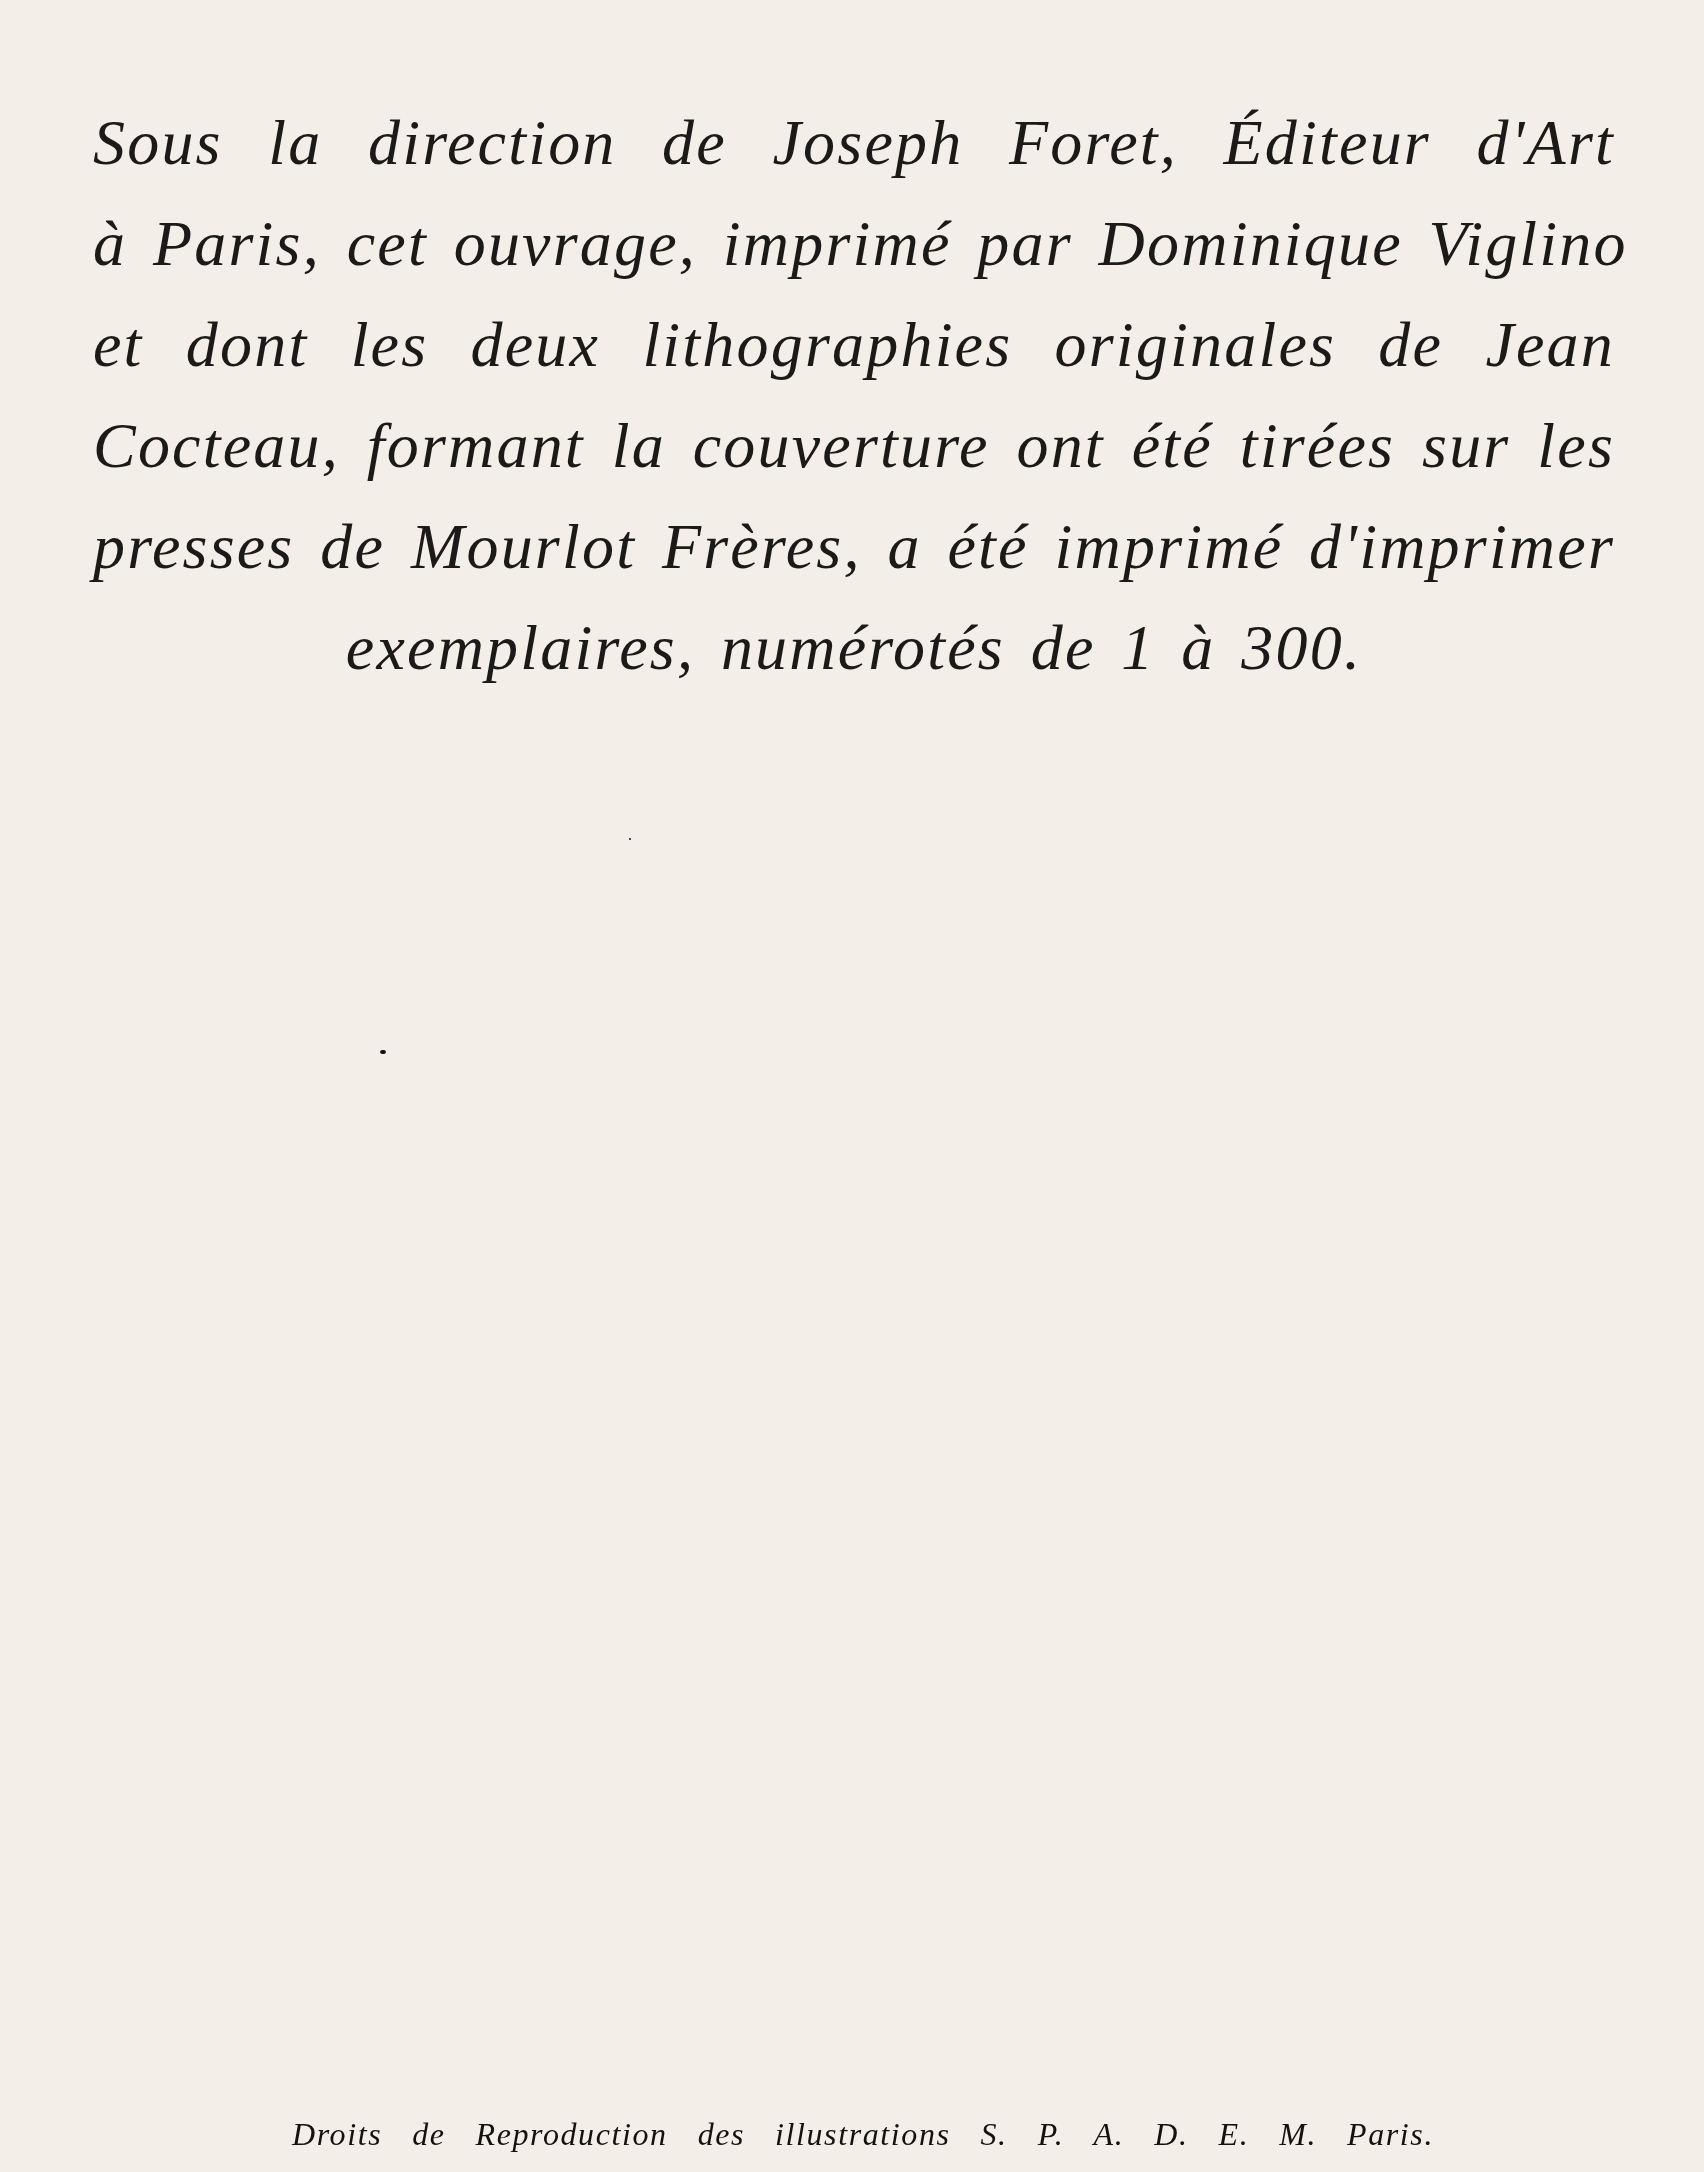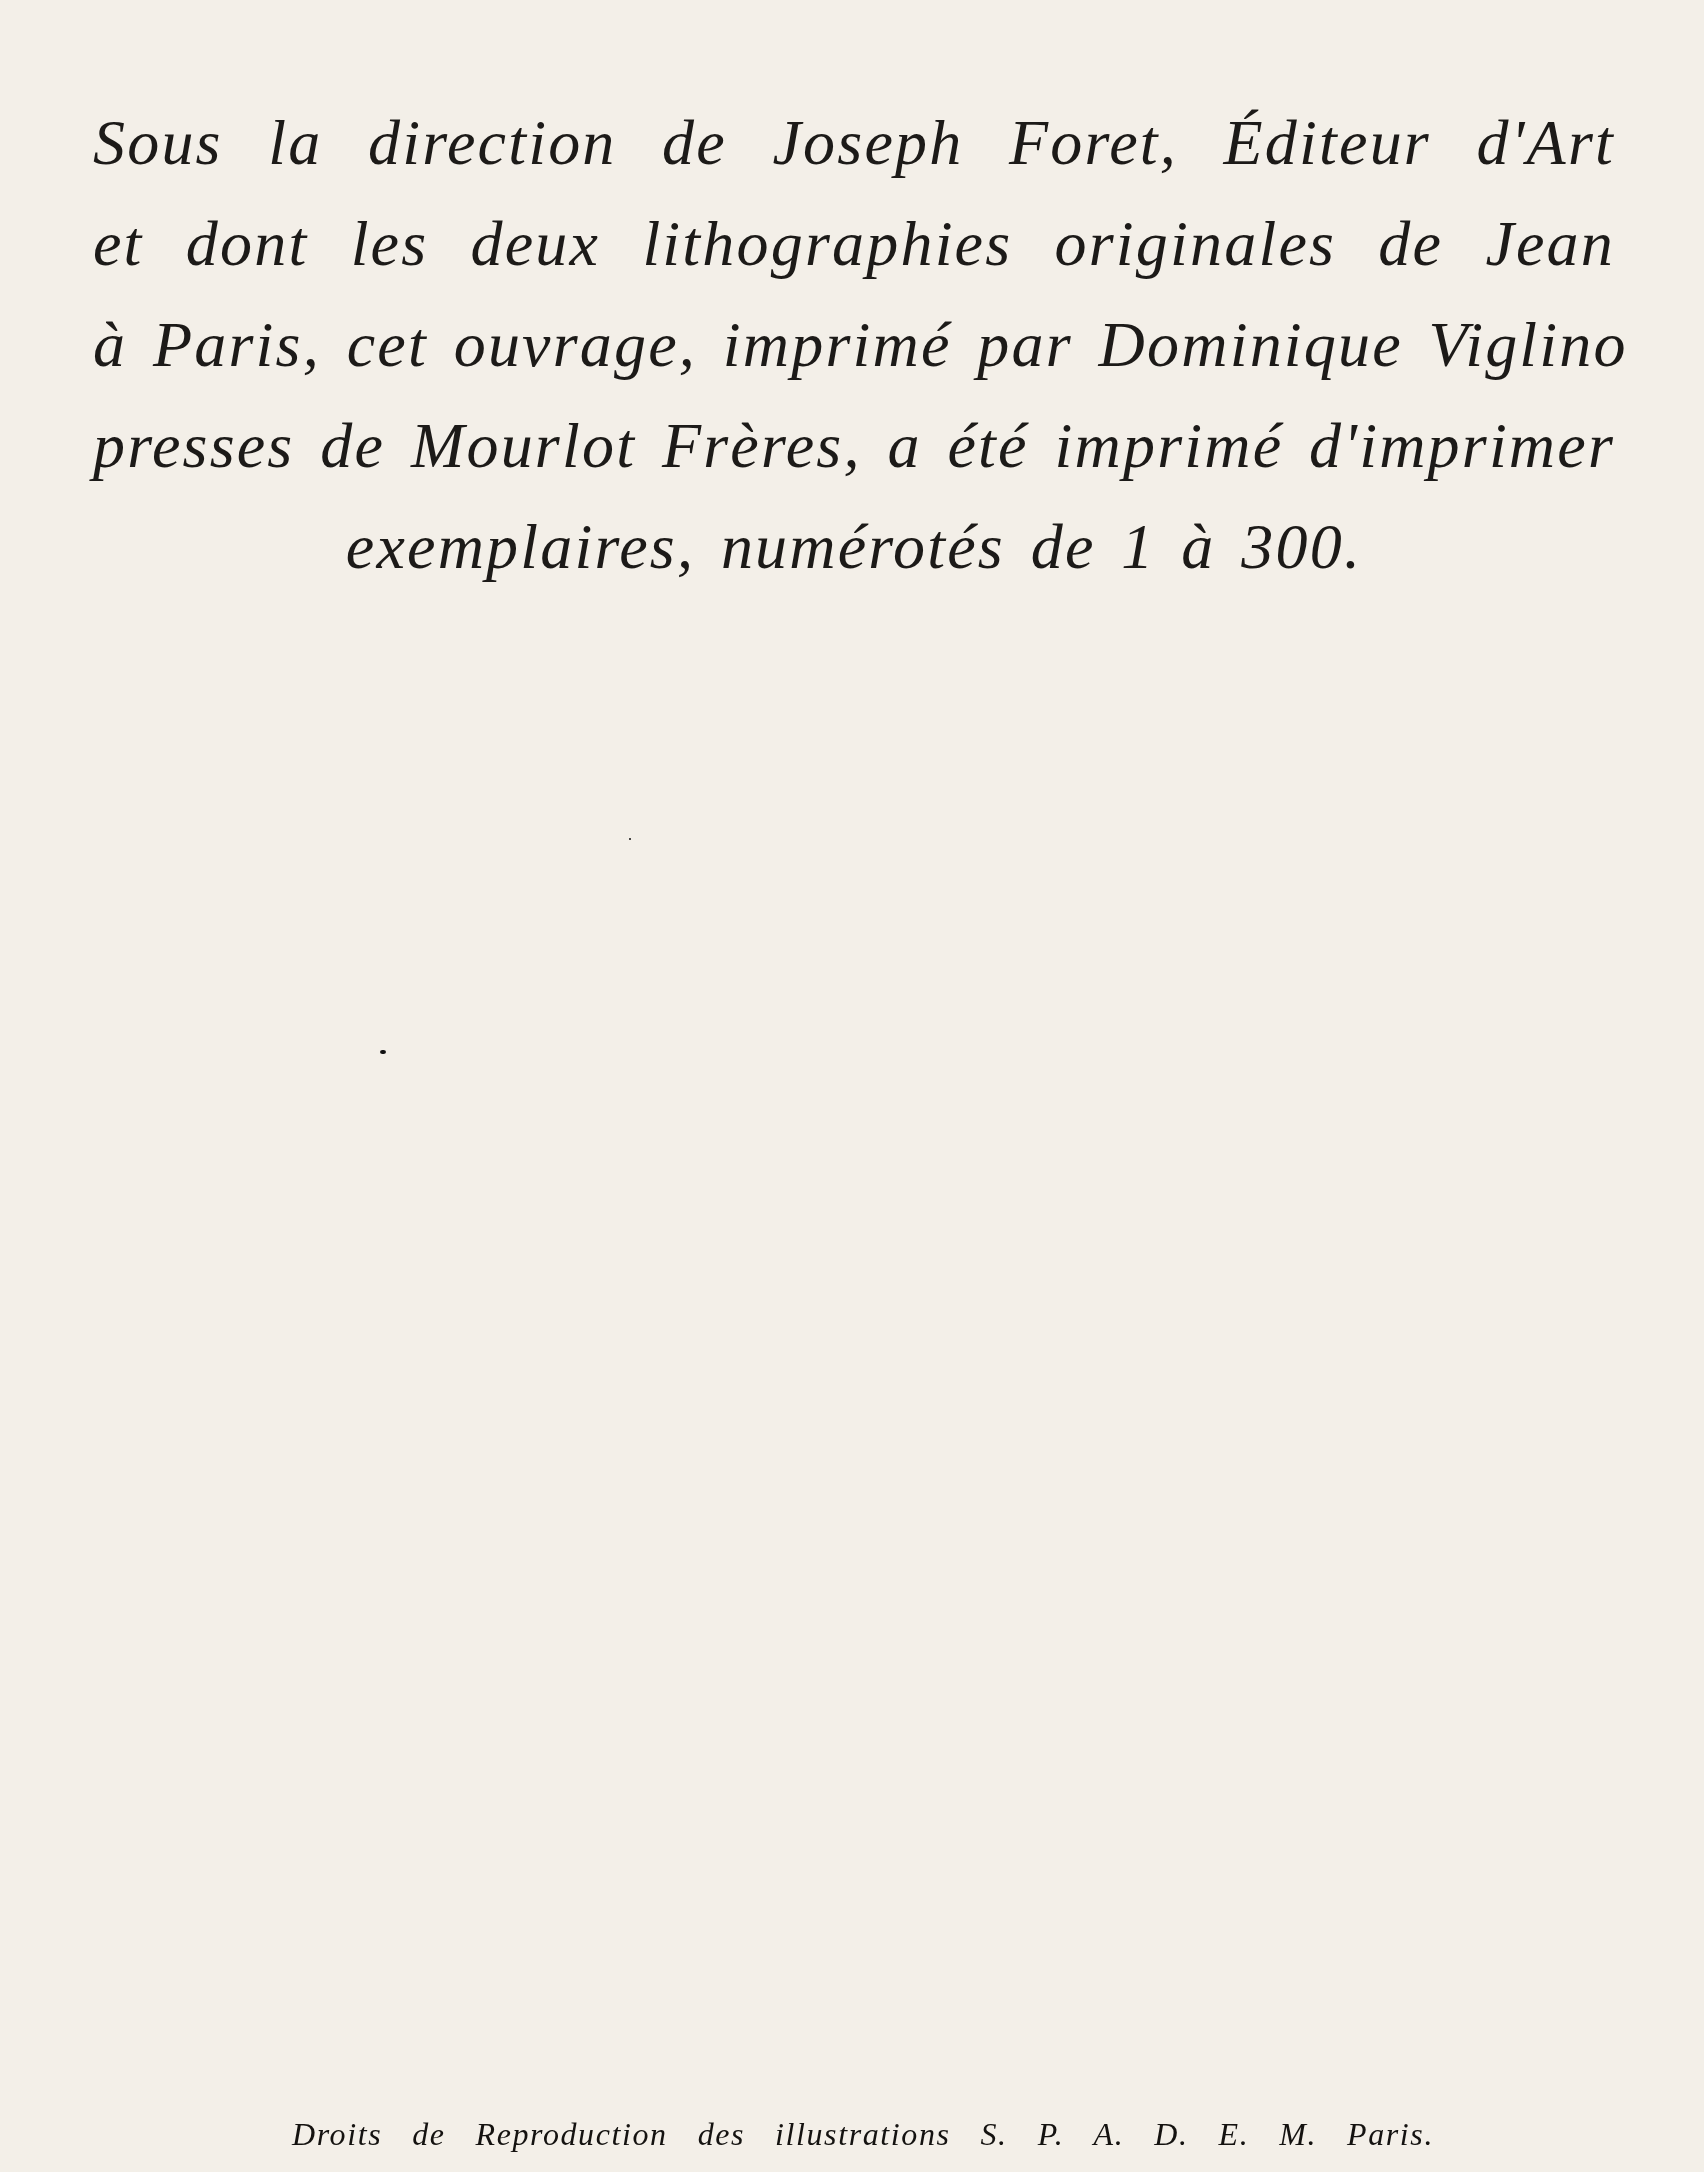--- a/index.html
+++ b/index.html
@@ -41,22 +41,23 @@
     white-space:nowrap;
     color:#141210;
     margin-left:16px;
   }
 </style>
 </head>
 <body>
 
 <div class="colophon">
   <span class="line">Sous la direction de Joseph Foret, Éditeur d'Art</span>
+  <span class="line">à Paris, cet ouvrage, imprimé par Dominique Viglino</span>
   <span class="line">et dont les deux lithographies originales de Jean</span>
-  <span class="line">à Paris, cet ouvrage, imprimé par Dominique Viglino</span>
+  <span class="line">Cocteau, formant la couverture ont été tirées sur les</span>
   <span class="line">presses de Mourlot Frères, a été imprimé d'imprimer</span>
   <span class="line last">exemplaires, numérotés de 1 à 300.</span>
 </div>
 
 <div class="stray-mark" style="left:629px;top:838px;width:2.2px;height:2.2px;"></div>
 <div class="stray-mark" style="left:380px;top:1050px;width:5.5px;height:4.4px;"></div>
 
 <div class="footer">Droits de Reproduction des illustrations S. P. A. D. E. M. Paris.</div>
 
 

